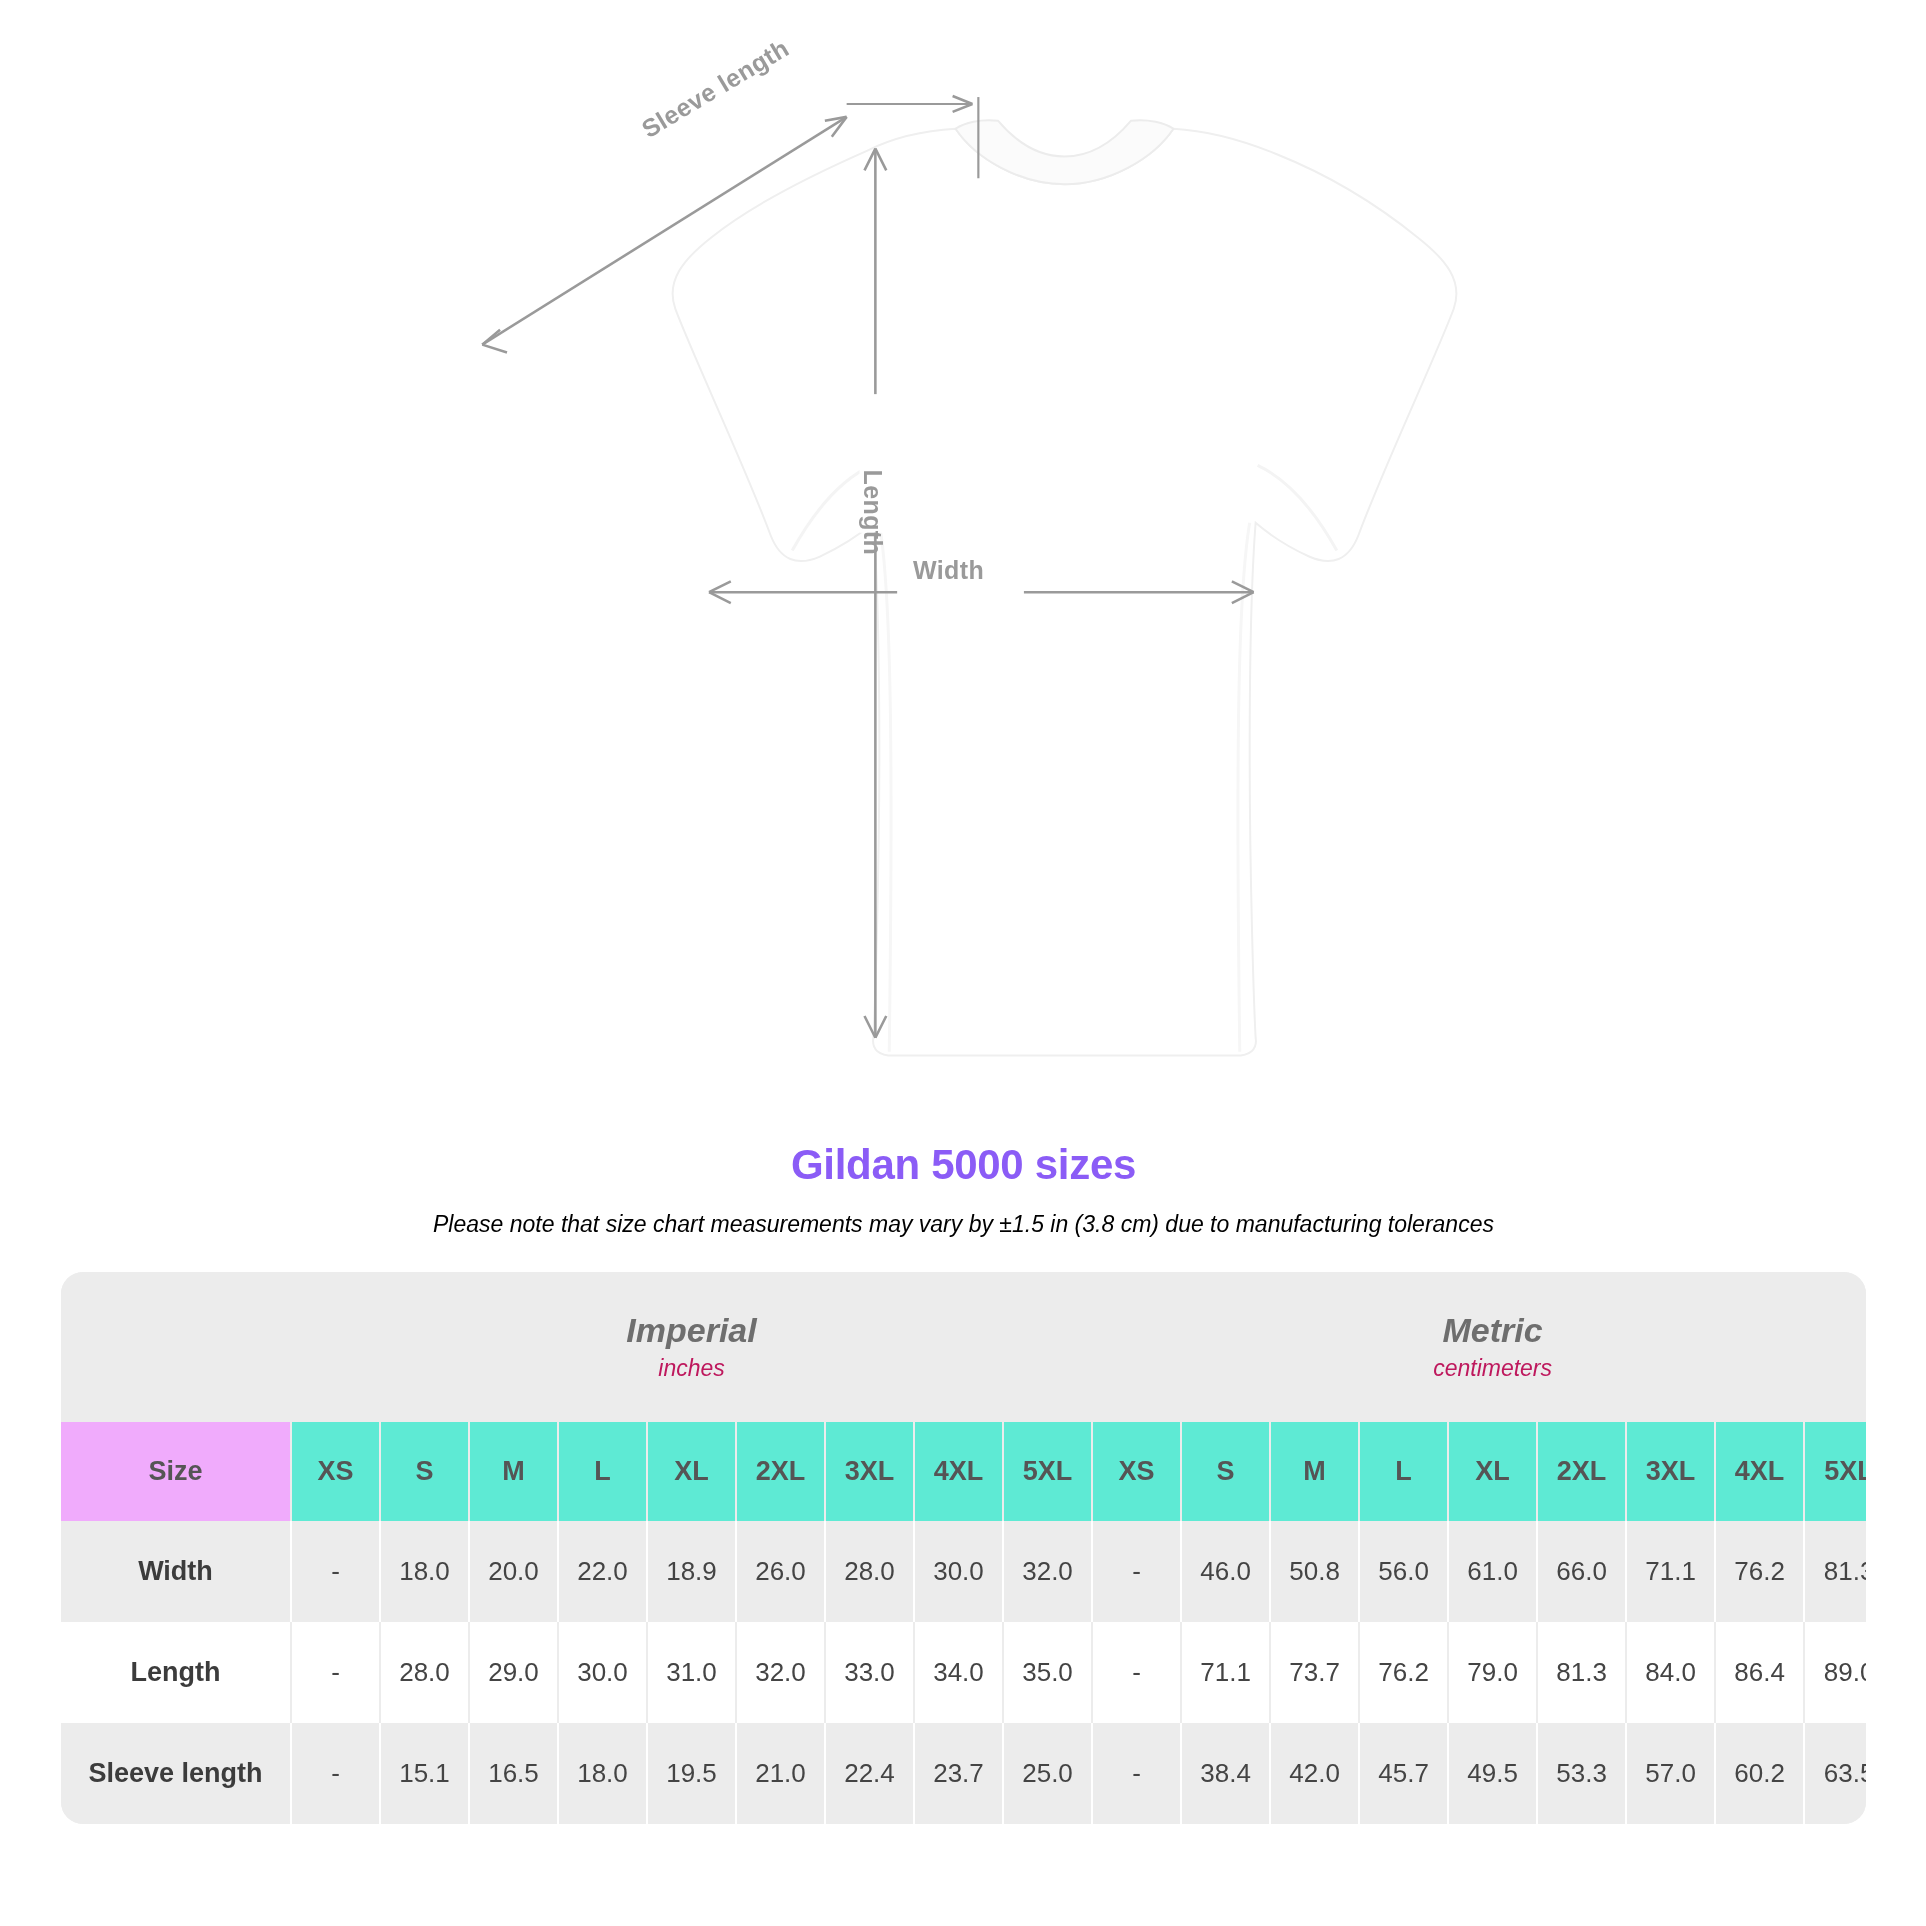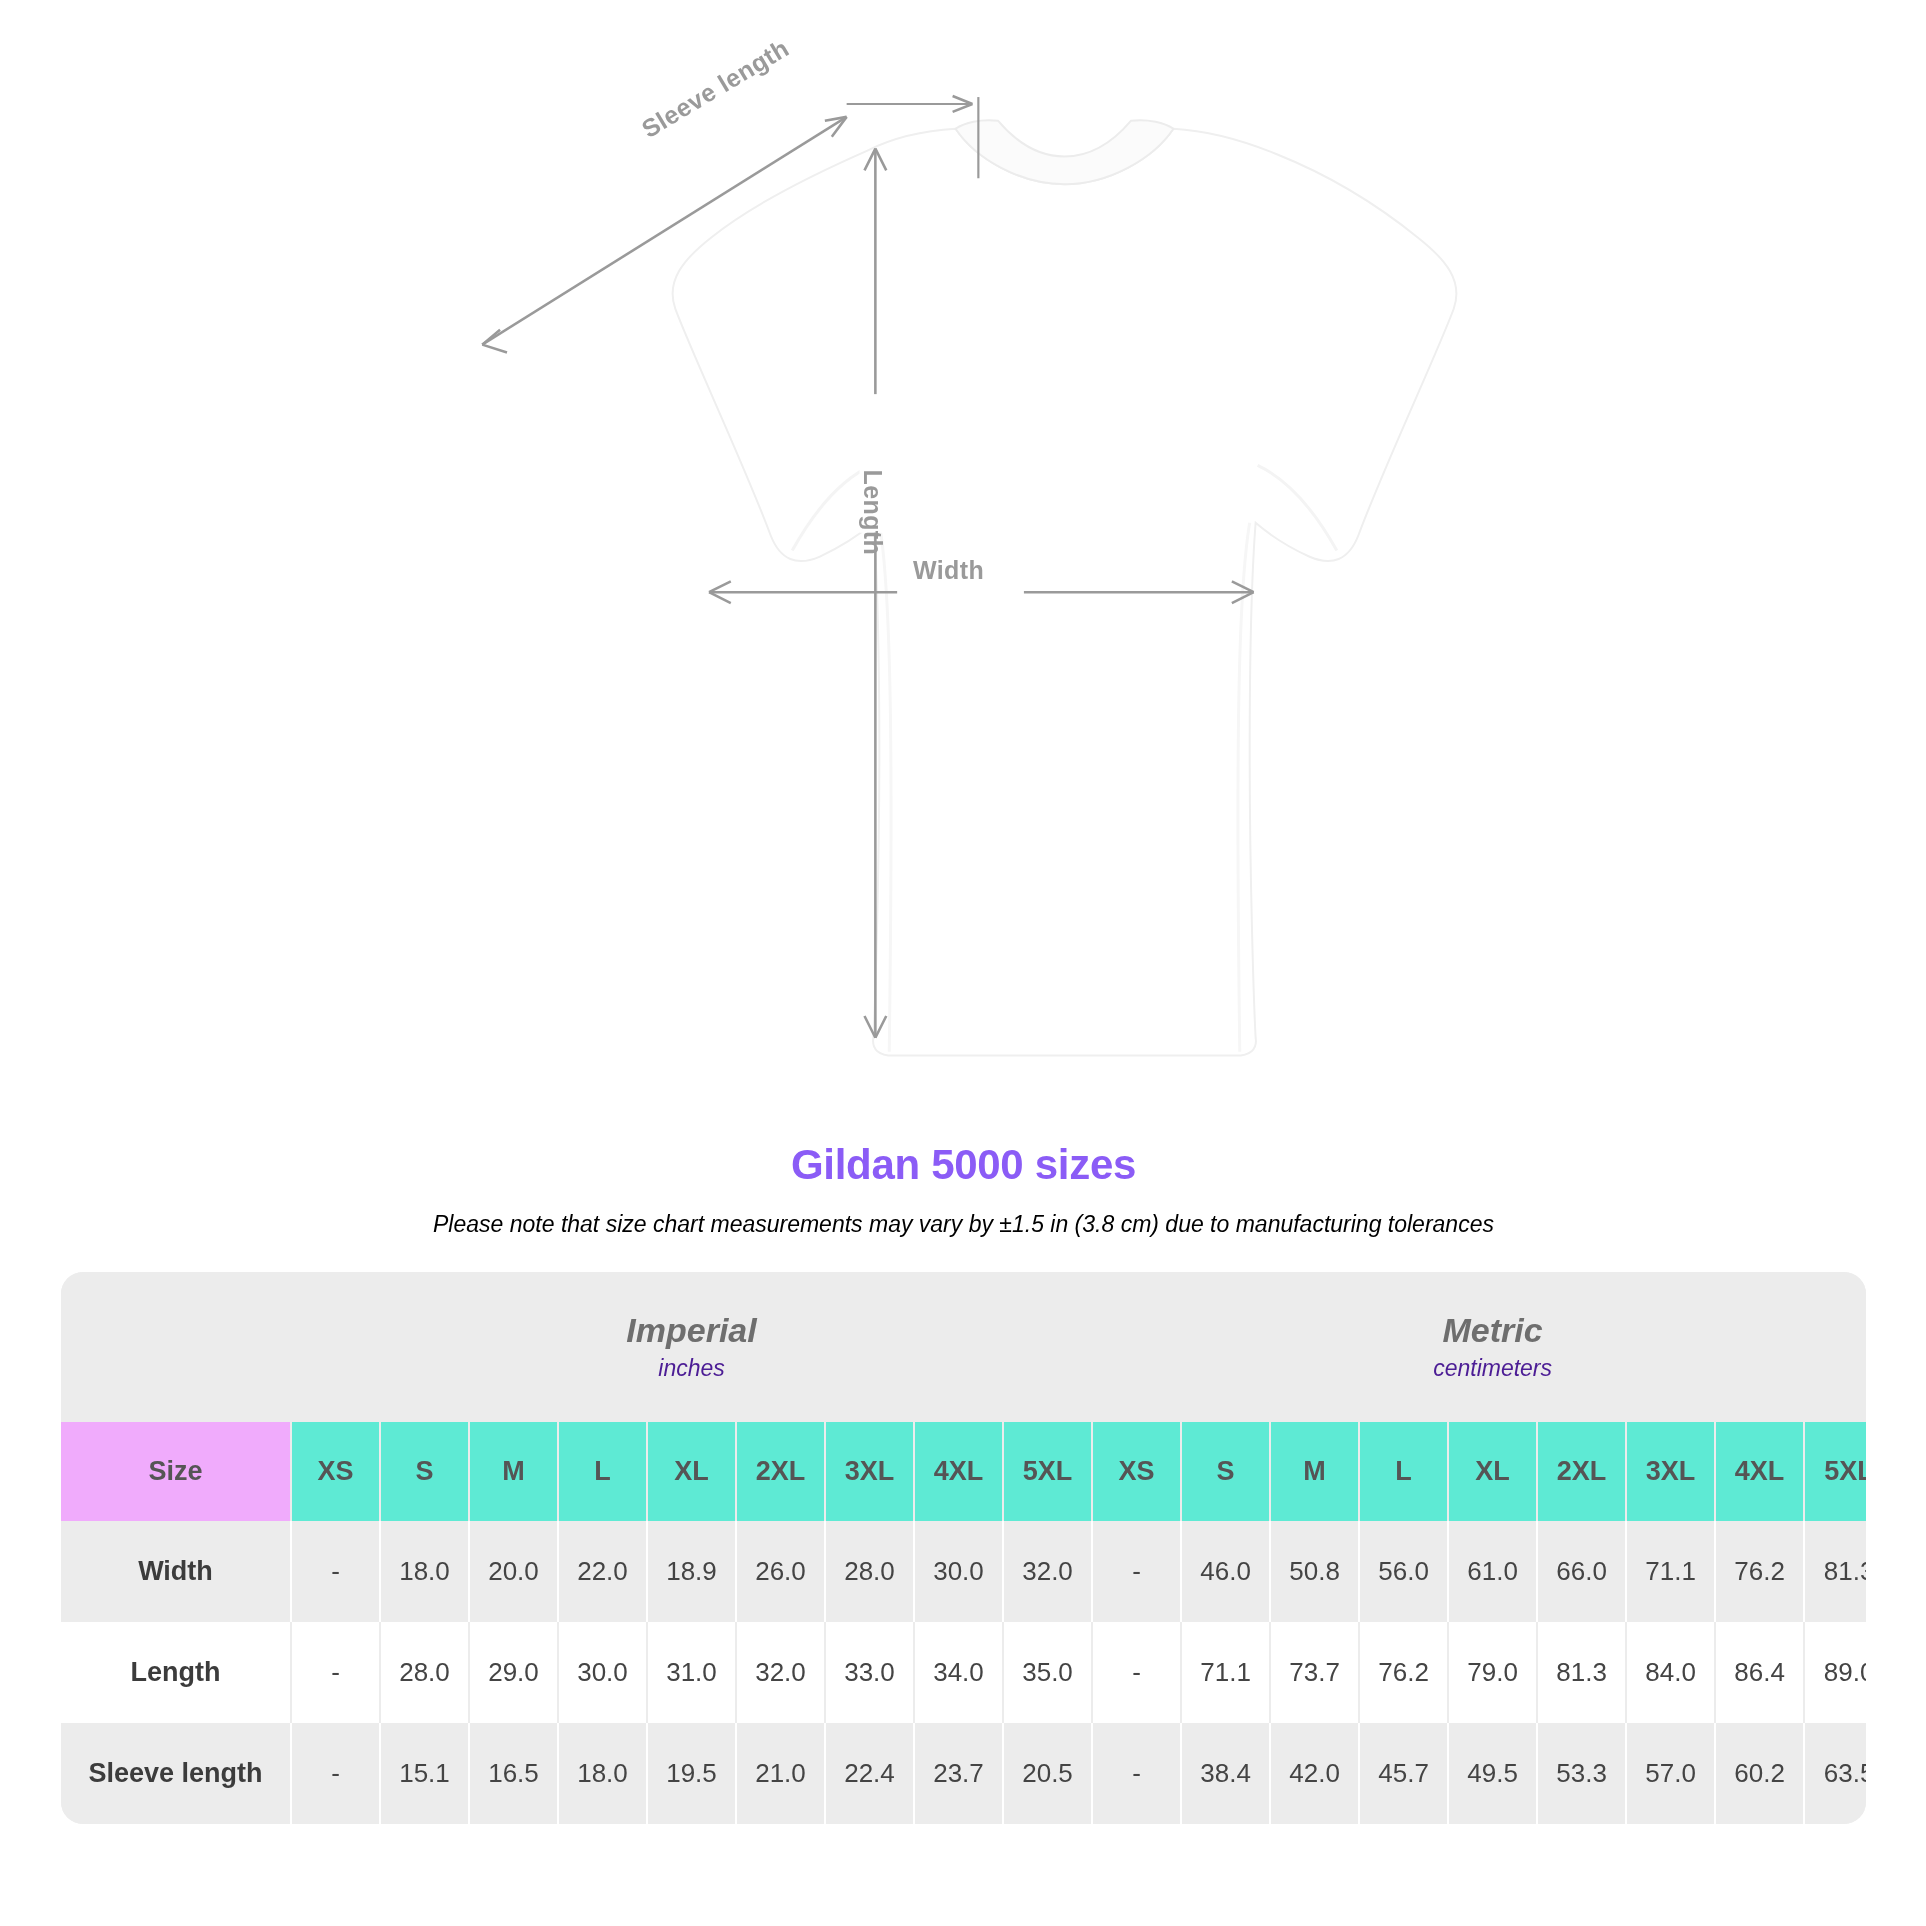--- a/index.html
+++ b/index.html
@@ -104,21 +104,21 @@
   .unit-head .unit-name {
     font-size: 34px;
     font-style: italic;
     font-weight: bold;
     color: #6e6e6e;
     line-height: 1.25;
   }
   .unit-head .unit-sub {
     font-size: 23px;
     font-style: italic;
-    color: #4c1d95;
+    color: #be185d;
     line-height: 1.5;
   }
 
   tr.head-row td {
     height: 97px;
     background: #5eead4;
     font-weight: bold;
     font-size: 27px;
     color: #555;
   }
@@ -338,21 +338,21 @@
       <tr class="data-row row-a">
         <td class="rowlabel">Sleeve length</td>
         <td class="cell gap">-</td>
         <td class="cell">15.1</td>
         <td class="cell">16.5</td>
         <td class="cell">18.0</td>
         <td class="cell">19.5</td>
         <td class="cell">21.0</td>
         <td class="cell">22.4</td>
         <td class="cell">23.7</td>
-        <td class="cell">20.5</td>
+        <td class="cell">25.0</td>
         <td class="cell gap">-</td>
         <td class="cell">38.4</td>
         <td class="cell">42.0</td>
         <td class="cell">45.7</td>
         <td class="cell">49.5</td>
         <td class="cell">53.3</td>
         <td class="cell">57.0</td>
         <td class="cell">60.2</td>
         <td class="cell">63.5</td>
       </tr>

